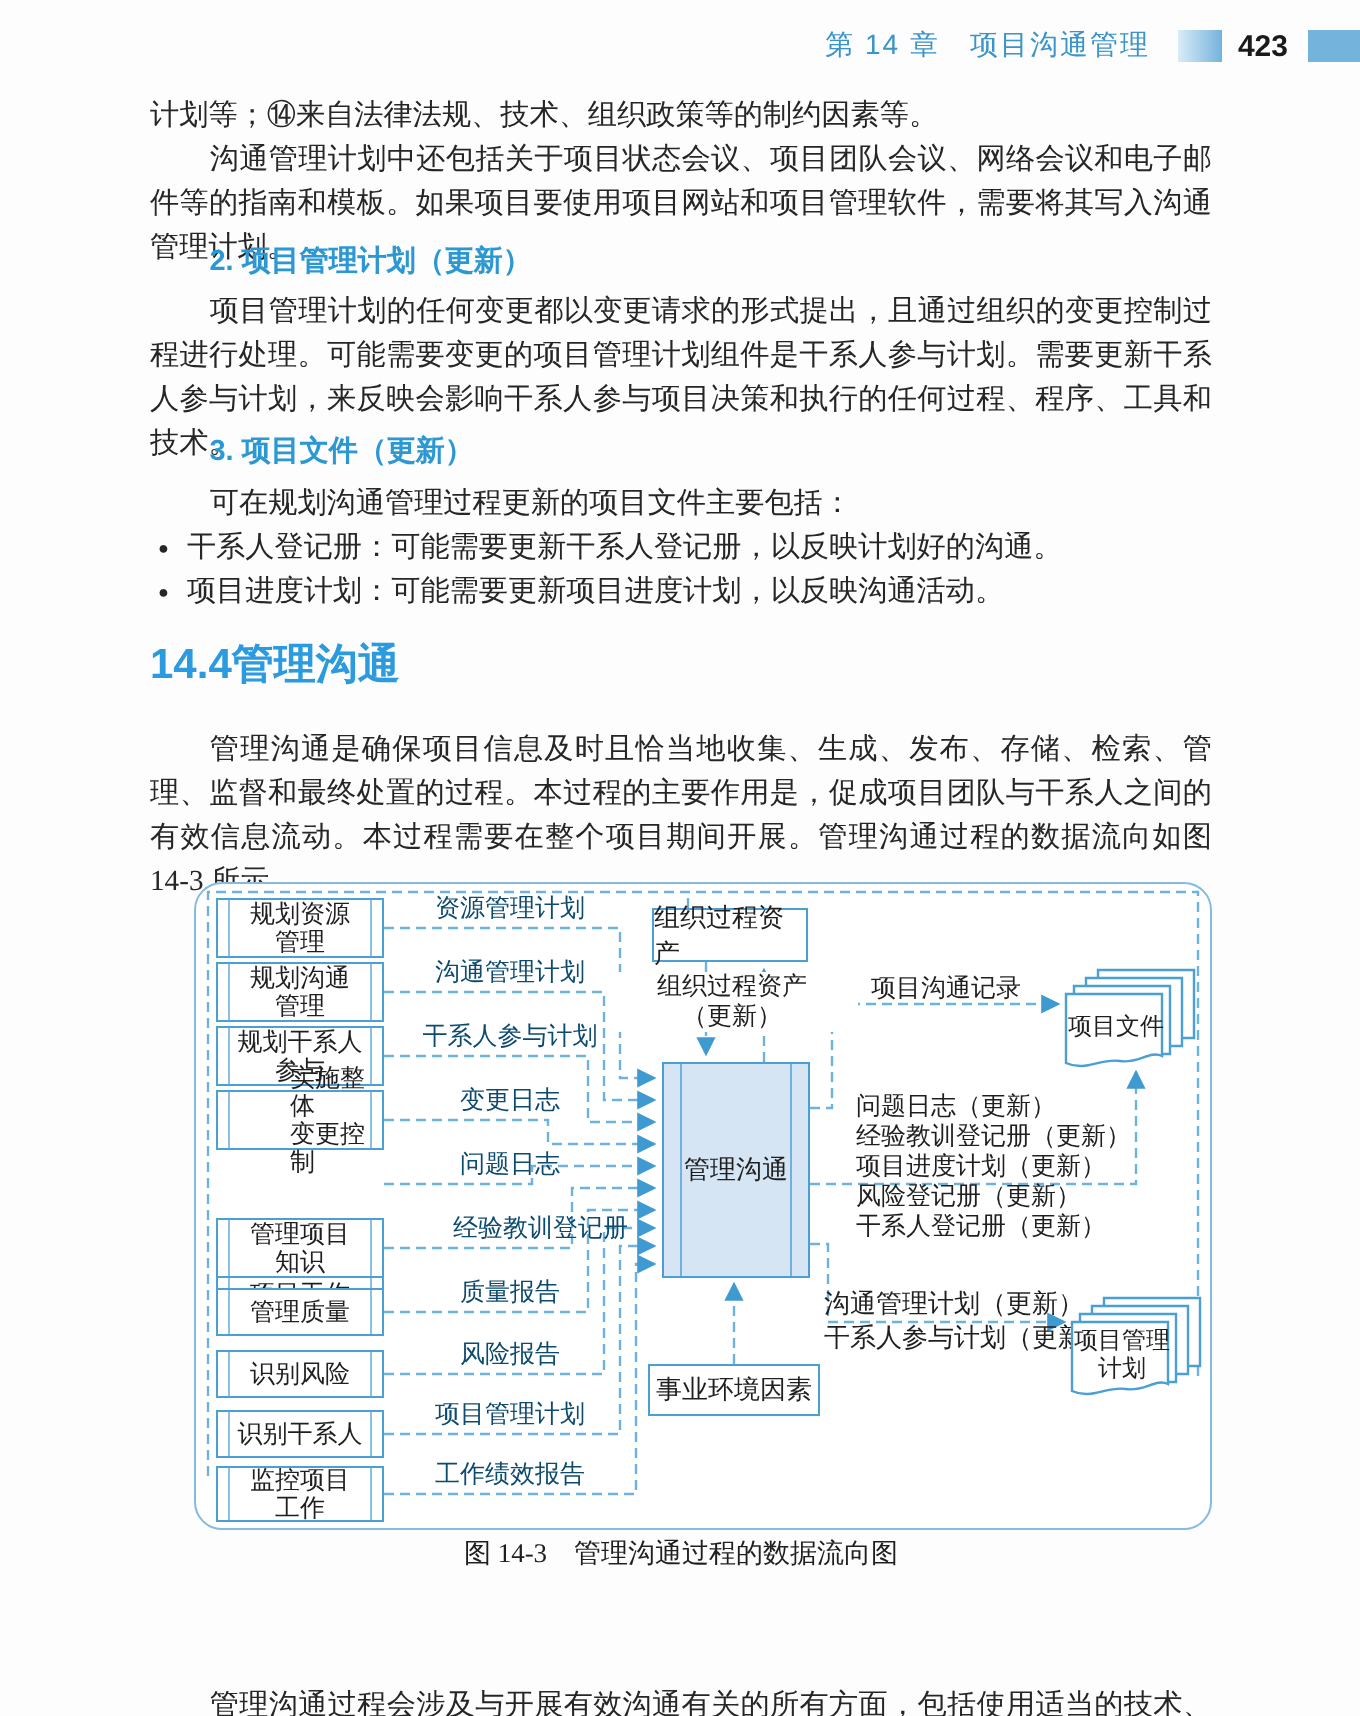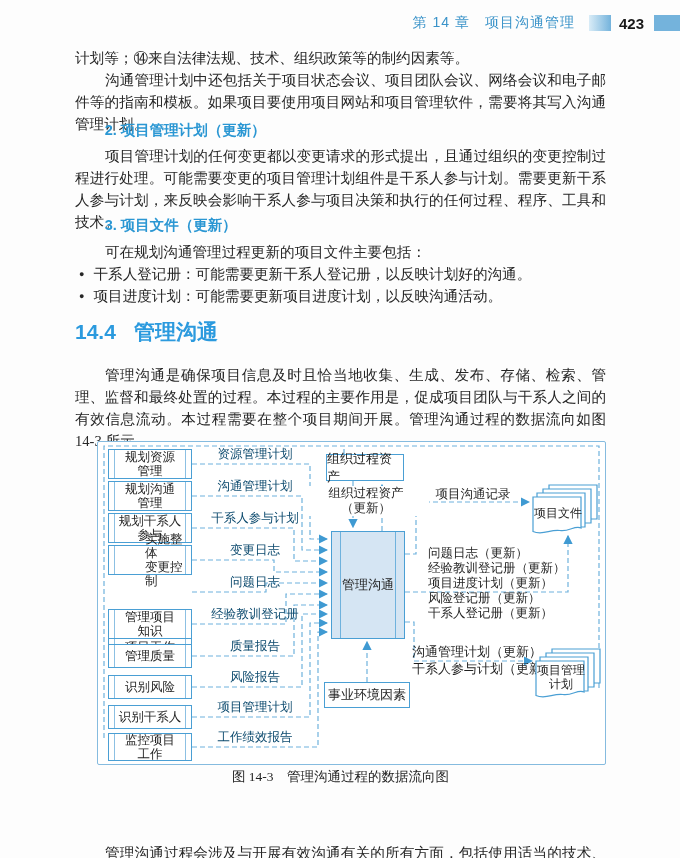--- a/index.html
+++ b/index.html
@@ -15,25 +15,25 @@
   .edge-block{width:26px;height:16px;background:#74b3dc;}
 
   
   .bodytext{left:75px;width:531px;font-size:14.6px;line-height:22px;text-align:justify;color:#262626;}
   .indent{text-indent:2.05em;}
   .h-num{left:75px;width:531px;font-family:"Liberation Sans","DejaVu Sans",sans-serif;font-weight:bold;
          color:#2b97d3;font-size:14.5px;padding-left:2.05em;box-sizing:border-box;}
   .bullet-row{left:75px;width:531px;display:flex;font-size:14.6px;line-height:22px;}
   .bullet-mark{width:2.05em;text-align:right;font-size:9px;line-height:22px;padding-right:9px;box-sizing:border-box;color:#262626;}
   .sec-head{left:75px;font-family:"Liberation Sans","DejaVu Sans",sans-serif;font-weight:bold;color:#2b9ade;font-size:21px;}
-  .sec-head .num{margin-right:18px;text-align:center;}
+  .sec-head .num{margin-right:0;text-align:center;}
   .caption{left:75px;width:531px;text-align:center;font-size:13.5px;color:#1f1f1f;}
 
   
-  .figure{left:97px;top:441px;width:507px;height:322px;border:1px solid #85bbdf;background:#fff;border-radius:2px;}
+  .figure{left:97px;top:441px;width:507px;height:322px;border:1px solid #85bbdf;background:#fff;border-radius:14px;}
   .svgconn{position:absolute;left:0;top:0;pointer-events:none;}
   .pbox{position:absolute;left:10px;width:84px;border:1px solid #4a9fd4;background:#fff;
         display:flex;flex-direction:column;justify-content:center;align-items:center;
         font-size:12.5px;line-height:14px;color:#1f1f1f;box-sizing:border-box;}
   .pbox::before,.pbox::after{content:"";position:absolute;top:0;bottom:0;width:0;border-left:1px solid #8cc0e3;}
   .pbox::before{left:5px;} .pbox::after{right:5px;}
   .flowlabel{position:absolute;left:98px;width:118px;text-align:center;font-size:12.5px;color:#0c4a6e;}
   .cbox{position:absolute;left:233px;top:89px;width:74px;height:108px;background:#d5e5f3;border:1px solid #4a9fd4;
         display:flex;align-items:center;justify-content:center;font-size:13px;color:#1f1f1f;box-sizing:border-box;}
   .cbox::before,.cbox::after{content:"";position:absolute;top:0;bottom:0;width:0;border-left:1px solid #6fb2dd;}
@@ -159,21 +159,21 @@
     <div class="pbox" style="top:291px;height:28px;">
       <span>监控项目</span>
       <span>工作</span>
     </div>
 
     <div class="flowlabel" style="top:4px;">资源管理计划</div>
     <div class="flowlabel" style="top:36px;">沟通管理计划</div>
     <div class="flowlabel" style="top:68px;">干系人参与计划</div>
     <div class="flowlabel" style="top:100px;">变更日志</div>
     <div class="flowlabel" style="top:132px;">问题日志</div>
-    <div class="flowlabel" style="top:164px;">经验教训登记册</div>
+    <div class="flowlabel" style="top:164px;text-align:right;">经验教训登记册</div>
     <div class="flowlabel" style="top:196px;">质量报告</div>
     <div class="flowlabel" style="top:227px;">风险报告</div>
     <div class="flowlabel" style="top:257px;">项目管理计划</div>
     <div class="flowlabel" style="top:287px;">工作绩效报告</div>
 
     <div class="simplebox" style="left:228px;top:12px;width:78px;height:27px;">组织过程资产</div>
     <div class="opa-update">
       <div>组织过程资产</div>
       <div>（更新）</div>
     </div>

